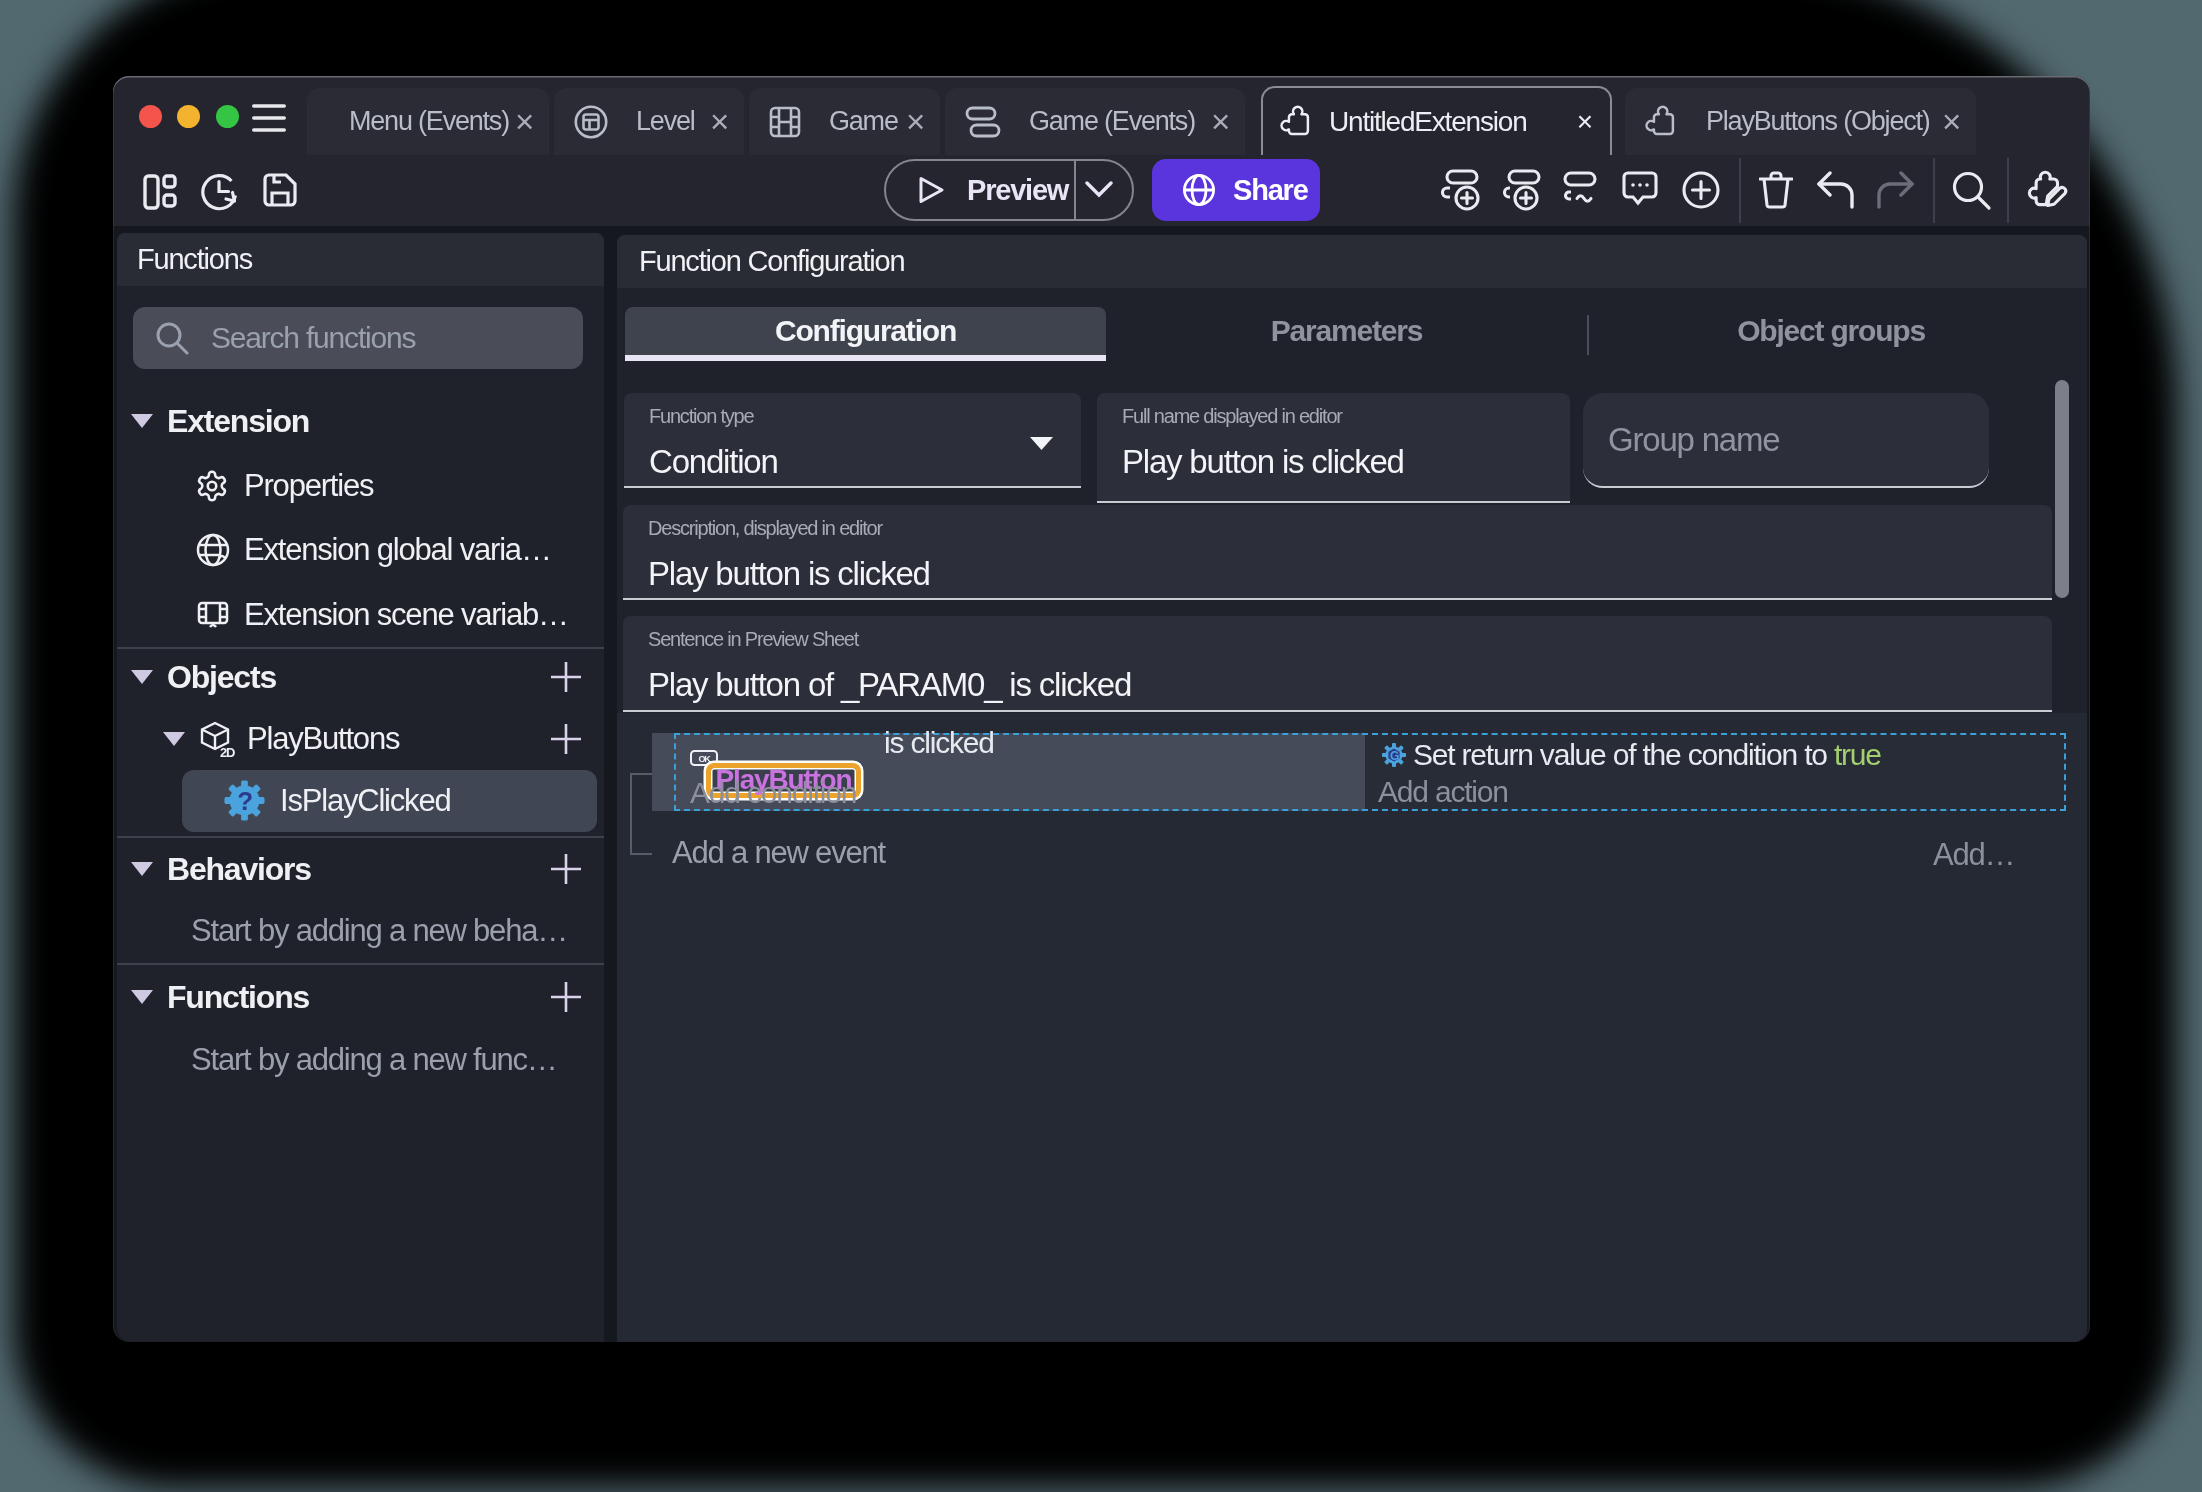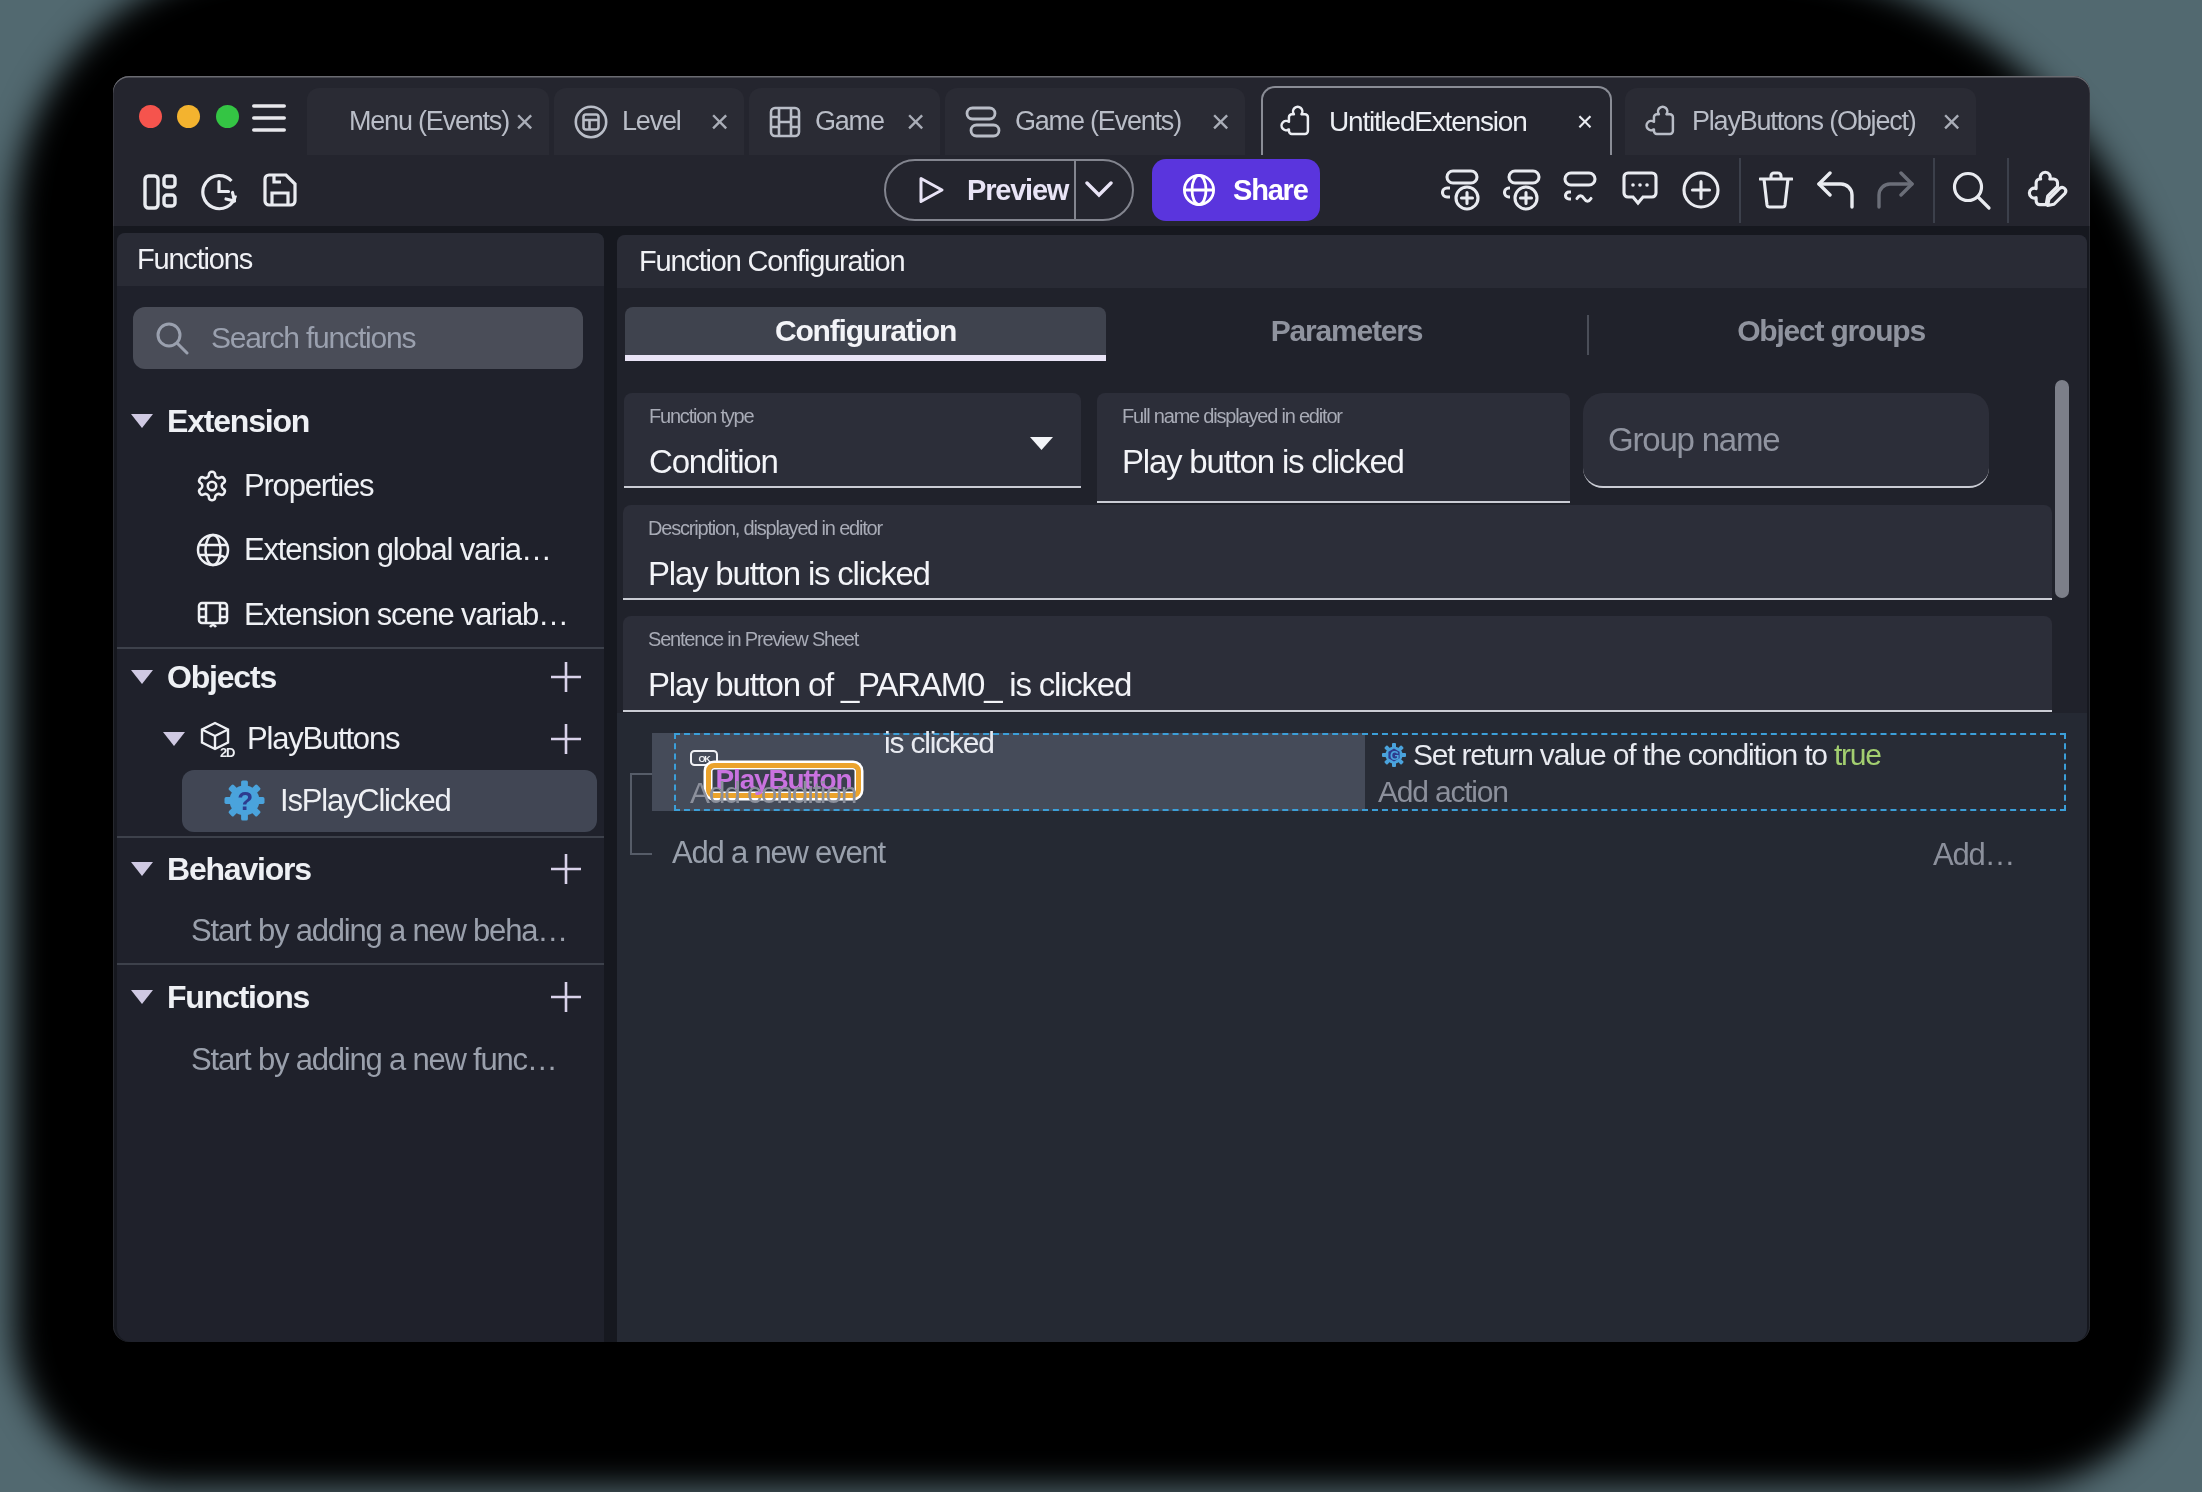--- a/index.html
+++ b/index.html
@@ -13,21 +13,21 @@
          box-shadow: inset 0 1.5px 0 rgba(255,255,255,0.32), inset 1px 0 0 rgba(255,255,255,0.07), inset -1px 0 0 rgba(255,255,255,0.07); z-index:50; pointer-events:none; }
   .abs { position:absolute; }
   svg { display:block; }
 
   
   #titlebar { position:absolute; left:0; top:0; width:1977px; height:79px; background:#24252e; }
   .tl { position:absolute; top:29px; width:23px; height:23px; border-radius:50%; }
   .tab { position:absolute; top:12px; height:67px; background:#2a2b34; border-radius:12px 12px 0 0;
          display:flex; align-items:center; color:#b9bdc7; font-size:27px; }
   .tab .ticon { margin-left:20px; flex:none; }
-  .tab .tlabel { margin-left:14px; white-space:nowrap; }
+  .tab .tlabel { margin-left:28px; white-space:nowrap; }
   .tab .tx { margin-left:auto; margin-right:16px; font-size:33px; color:#a9adb7; font-weight:300; }
   #atab { position:absolute; left:1148px; top:10px; width:351px; height:69px;
           background:#24252e; border:2px solid #8a8d96; border-bottom:none;
           border-radius:14px 14px 0 0; display:flex; align-items:center; color:#eceef3; font-size:28px; z-index:2; }
 
   
   #toolbar { position:absolute; left:0; top:79px; width:1977px; height:71px; background:#24252e; }
   .tbdiv { position:absolute; top:3px; width:2px; height:65px; background:#3c404b; }
   .ticn { position:absolute; }
   #previewbtn { position:absolute; left:771px; top:4px; width:250px; height:62px;

